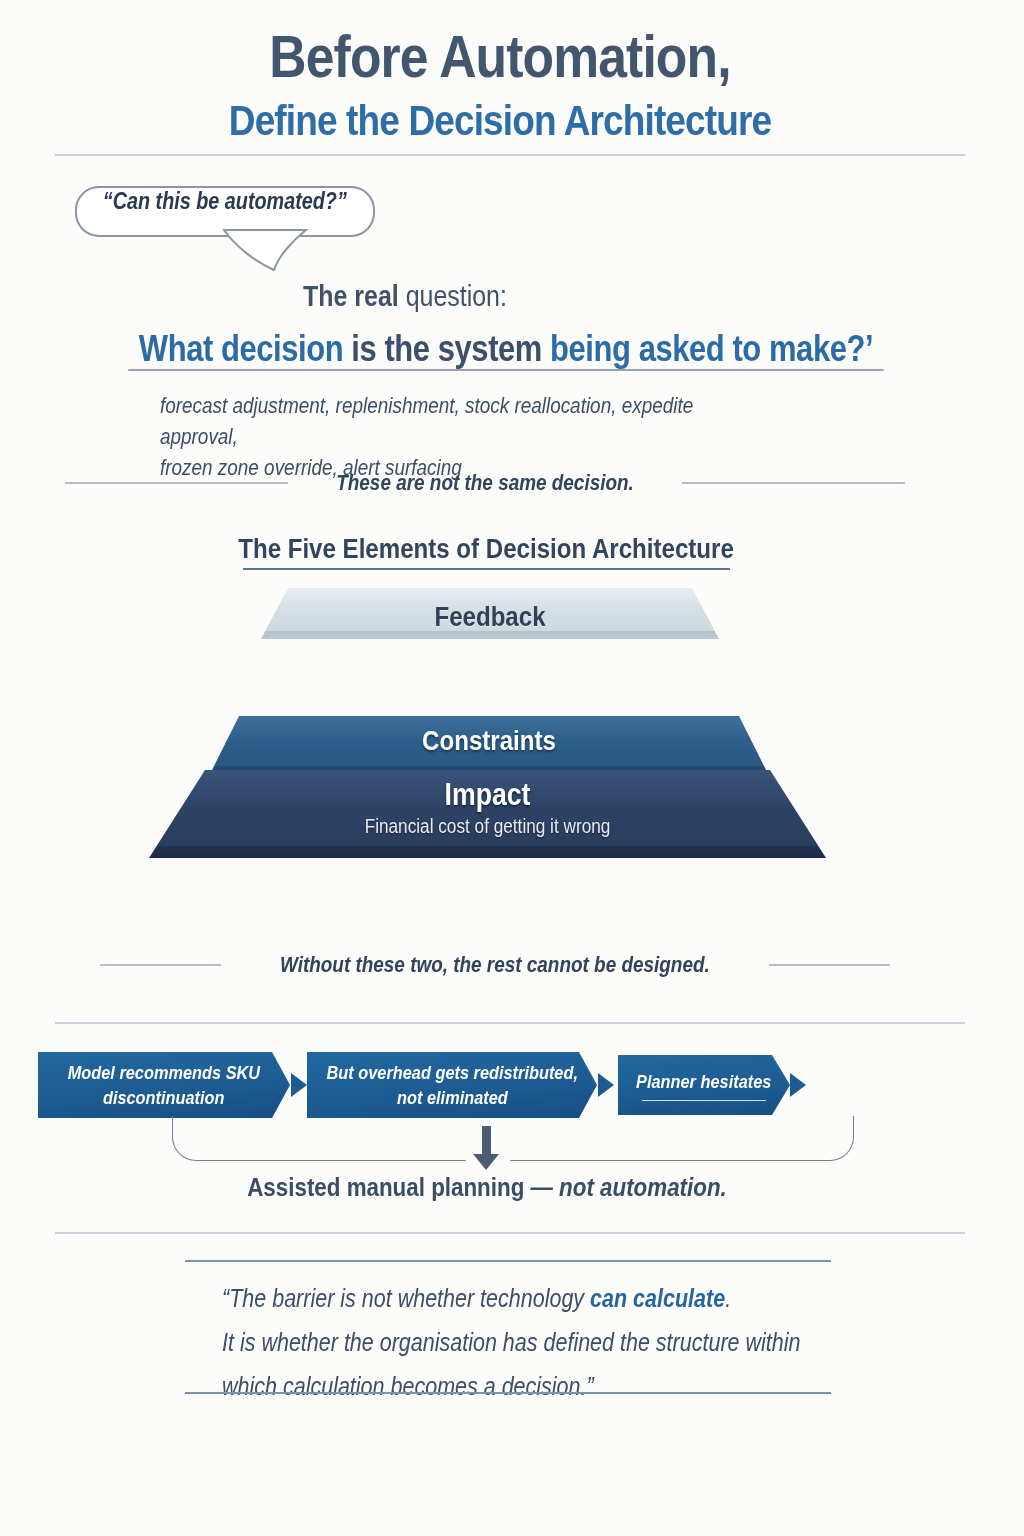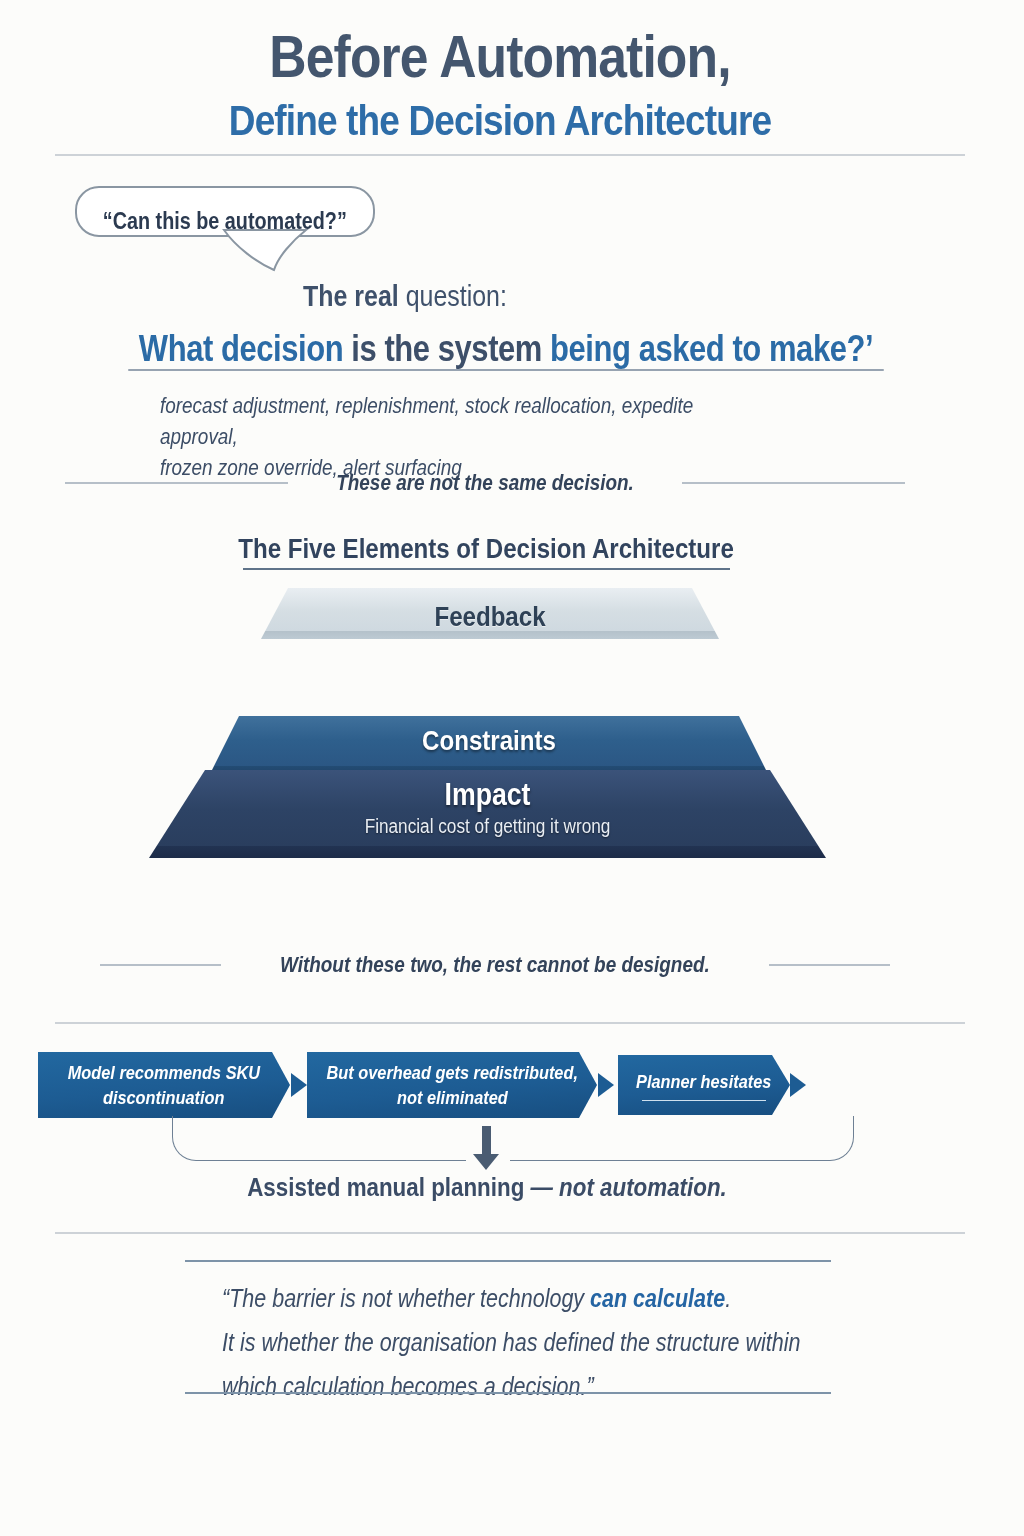--- a/index.html
+++ b/index.html
@@ -18,21 +18,21 @@
   .title2{left:0;top:96px;width:1000px;text-align:center;font-size:43px;font-weight:bold;
           color:#2e6da8;letter-spacing:-1px;}
   .hr{height:2px;background:#cdd2d7;}
   .hr-top{left:55px;top:154px;width:910px;}
   .hr-mid{left:55px;top:1022px;width:910px;height:1.5px;}
   .hr-quote{left:55px;top:1232px;width:910px;height:1.5px;}
 
   
   .bubble{left:75px;top:186px;width:296px;height:47px;background:#ffffff;
           border:2px solid #8a96a2;border-radius:24px;z-index:1;
-          display:flex;align-items:flex-end;justify-content:center;}
+          display:flex;align-items:flex-start;justify-content:center;font-style:italic;}
   .bubble-text{font-size:23px;font-weight:bold;color:#2b3a50;}
   .bubble-tail{left:212px;top:229px;width:100px;height:45px;z-index:2;}
 
   
   .real-q{left:0;top:280px;width:810px;text-align:center;font-size:29px;color:#3f516b;}
   .real-q b{font-weight:bold;}
   .main-q{left:0;top:328px;width:1012px;text-align:center;font-size:36px;font-weight:bold;
           letter-spacing:-0.5px;}
   .q-blue{color:#2b6ba6;}
   .q-dark{color:#3d4f69;}

